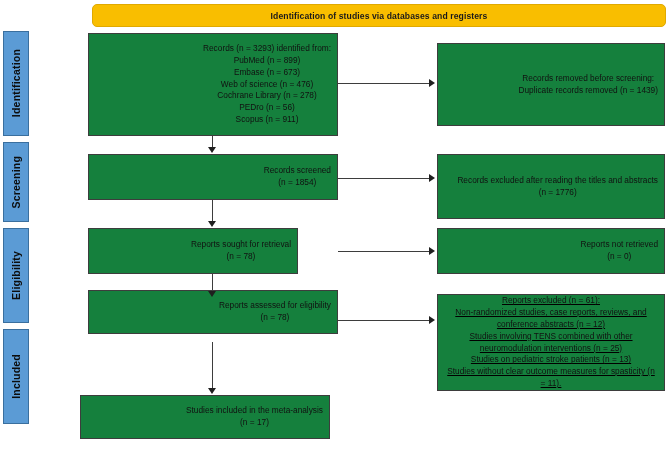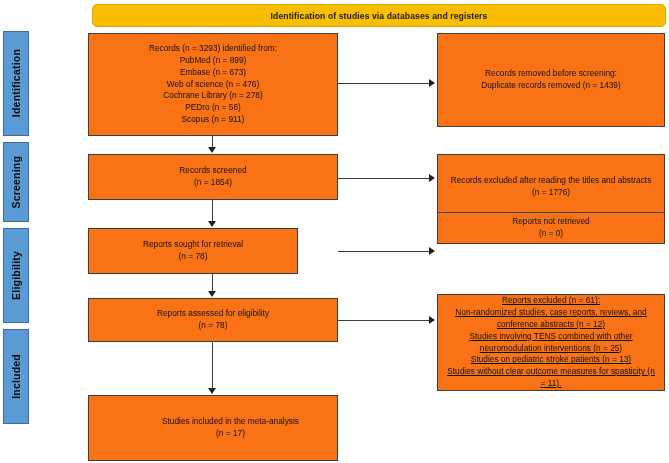--- a/index.html
+++ b/index.html
@@ -66,47 +66,47 @@
     letter-spacing: 0.2px;
   }
   .stage-identification { top: 31px; height: 105px; }
   .stage-screening      { top: 142px; height: 80px; }
   .stage-eligibility    { top: 228px; height: 95px; }
   .stage-included       { top: 329px; height: 95px; }
 
   
   .box {
     position: absolute;
-    background: #f97316;
+    background: #15803d;
     border: 1.4px solid #3d3d3d;
     box-sizing: border-box;
     display: flex;
     align-items: center;
-    justify-content: center;
+    justify-content: flex-end;
     padding: 3px 6px;
   }
   .box-text {
     font-size: 8.3px;
     line-height: 1.42;
     color: #111111;
     text-align: center;
     white-space: pre-line;
   }
 
   
   .box-records-identified { left: 88px;  top: 33px;  width: 250px; height: 103px; }
   .box-records-screened   { left: 88px;  top: 154px; width: 250px; height: 46px; }
   .box-reports-sought     { left: 88px;  top: 228px; width: 210px; height: 46px; }
-  .box-reports-assessed   { left: 88px;  top: 298px; width: 250px; height: 44px; }
-  .box-studies-included   { left: 88px;  top: 395px; width: 250px; height: 66px; padding-left: 41px; }
-
-  
-  .box-records-removed    { left: 437px; top: 33px;  width: 228px; height: 94px; }
+  .box-reports-assessed   { left: 88px;  top: 290px; width: 250px; height: 44px; }
+  .box-studies-included   { left: 80px;  top: 395px; width: 250px; height: 44px; padding-left: 41px; }
+
+  
+  .box-records-removed    { left: 437px; top: 43px;  width: 228px; height: 83px; }
   .box-records-excluded   { left: 437px; top: 154px; width: 228px; height: 65px; }
-  .box-reports-notretrieved { left: 437px; top: 212px; width: 228px; height: 32px; }
+  .box-reports-notretrieved { left: 437px; top: 228px; width: 228px; height: 46px; }
   .box-reports-excluded   { left: 437px; top: 294px; width: 228px; height: 97px; text-decoration: underline; }
 
   
   .vline {
     position: absolute;
     width: 0;
     border-left: 1.4px solid #3d3d3d;
   }
   .hline {
     position: absolute;

